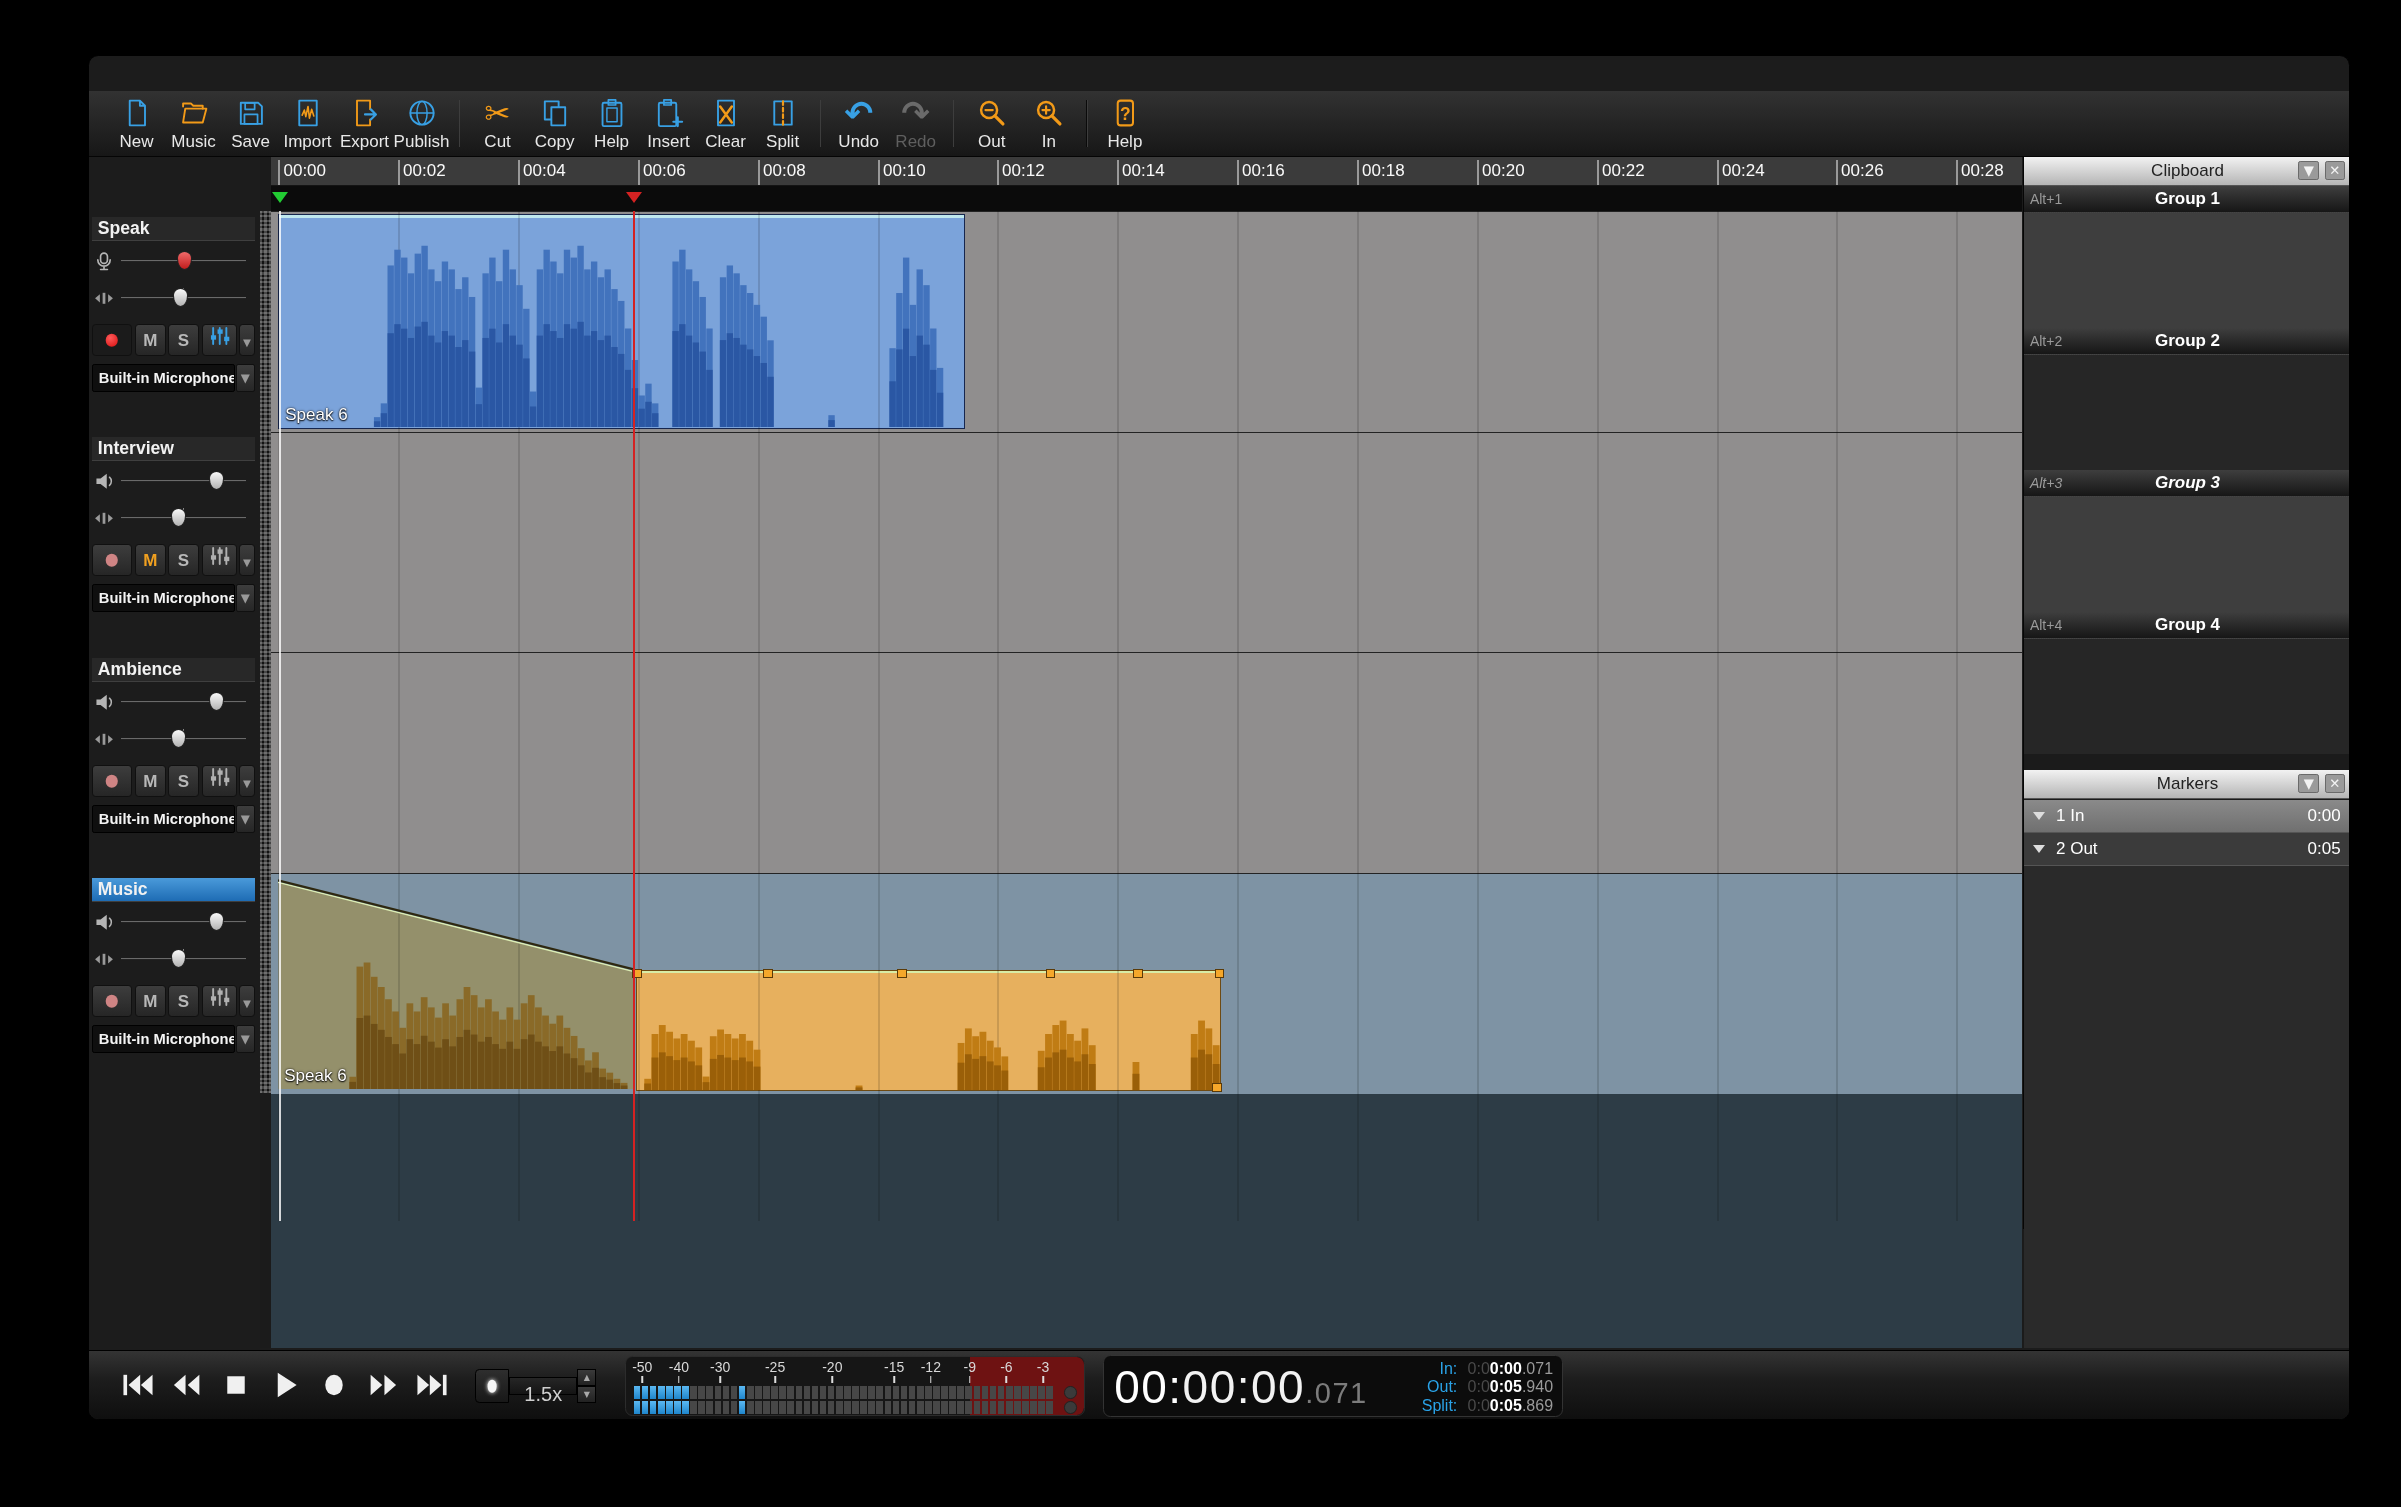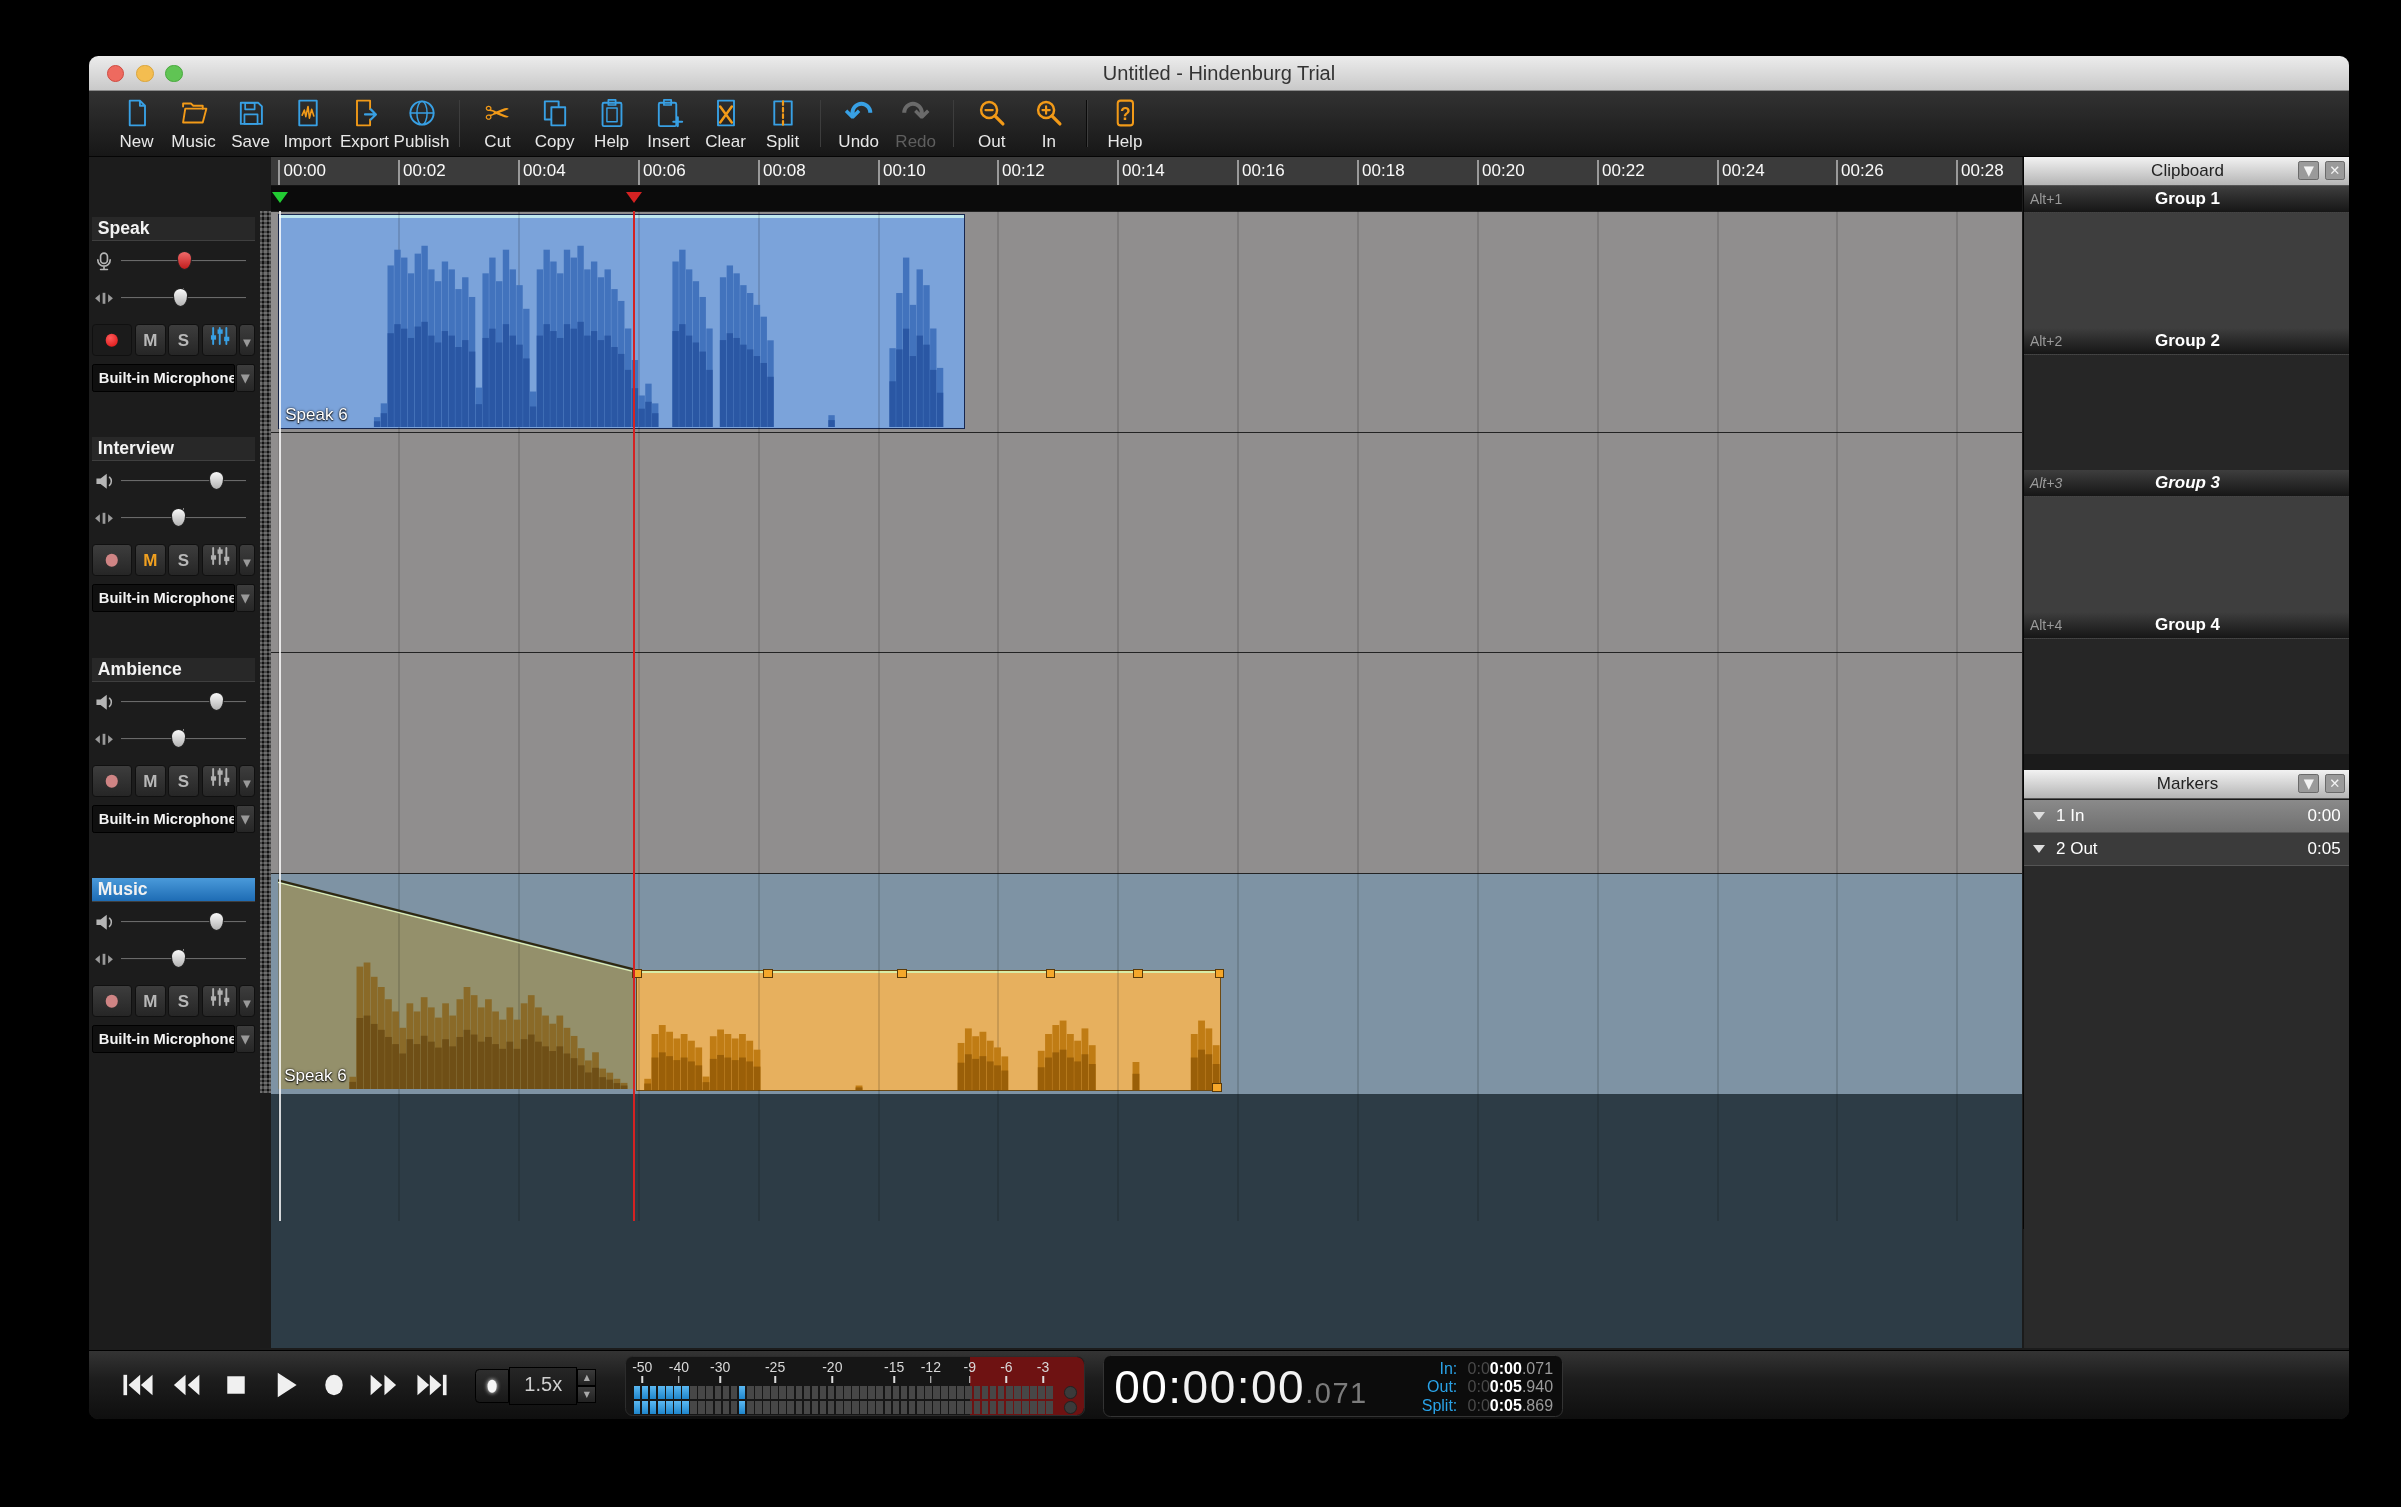--- a/index.html
+++ b/index.html
@@ -85,21 +85,21 @@
   .m-on { color:#f0a020; }
   .device { position:absolute; left:0; width:143px; height:28px; background:#0f0f0f; border:0.7px solid #000; border-radius:2.2px; color:#f5f5f5; font-size:14.7px; font-weight:bold; line-height:26.5px; padding-left:5.9px; white-space:nowrap; overflow:hidden; }
   .device-arrow { position:absolute; left:144px; width:19px; height:28px; background:linear-gradient(#3d3d3d,#262626); border:0.7px solid #101010; border-radius:2.2px; color:#999; text-align:center; line-height:26.5px; font-size:11.8px; font-family:"DejaVu Sans",sans-serif; }
 
   
   #transport { position:absolute; left:0; top:1294px; width:100%; height:71px; background:linear-gradient(#343434,#1d1d1d 40%,#0e0e0e); border-top:1.5px solid #000; display:flex; align-items:center; }
   .tr-btn { width:43px; height:44px; margin-left:5.9px; display:flex; align-items:center; justify-content:center; }
   #speed-group { display:flex; align-items:center; margin-left:22px; }
   #dot-btn { width:34px; height:34px; background:linear-gradient(#2e2e2e,#181818); border:0.7px solid #000; border-radius:4.4px 0 0 4.4px; position:relative; }
   #dot-btn .dot { position:absolute; left:50%; top:50%; transform:translate(-50%,-50%); width:8.8px; height:12.5px; border-radius:50%; background:#f5f5f5; box-shadow:0 0 4.4px #fff; }
-  #speed-box { width:68px; height:38px; background:linear-gradient(#262626,#141414); border:0.7px solid #000; color:#cfcfcf; font-size:20px; text-align:center; line-height:32px; }
+  #speed-box { width:68px; height:18px; background:linear-gradient(#262626,#141414); border:0.7px solid #000; color:#cfcfcf; font-size:20px; text-align:center; line-height:32px; }
   #spinner { display:flex; flex-direction:column; }
   .spin-btn { width:19px; height:17px; background:linear-gradient(#3a3a3a,#222); border:0.7px solid #000; color:#aaa; font-size:8px; text-align:center; line-height:15.4px; font-family:"DejaVu Sans",sans-serif; }
 
   #meter { position:relative; margin-left:29px; width:460px; height:60px; background:#161616; border-radius:7.4px; border:0.7px solid #2c2c2c; overflow:hidden; }
   #meter-red { position:absolute; left:75%; top:0; right:0; bottom:0; background:#6e1212; border-radius:0 7.4px 7.4px 0; }
   .mscale { position:absolute; top:1.5px; font-size:14px; color:#d8d8d8; transform:translateX(-50%); }
   .mtick { position:absolute; top:19px; width:1.5px; height:6.6px; background:#ddd; transform:translateX(-50%); }
   .mrow { position:absolute; left:7.4px; width:419px; height:13.2px; display:flex; gap:1.5px; }
   .mseg { flex:1; background:#474747; }
   .mseg.lit { background:linear-gradient(#5ab8f2,#1f86cc); }
@@ -110,26 +110,20 @@
   #big-time .dim { color:#ffffff; } #big-time .main { color:#f2f2f2; } #big-time .frac { color:#7c7c7c; font-size:29px; }
   #tfields { position:absolute; right:8.8px; top:3.7px; }
   .tfield { display:flex; justify-content:flex-end; align-items:center; height:18.4px; font-size:16px; }
   .tf-label { color:#2aa3e8; margin-right:10.3px; }
   .tf-dim { color:#4a4a4a; } .tf-strong { color:#fff; font-weight:bold; } .tf-frac { color:#9a9a9a; }
 </style>
 </head>
 <body>
 
 <div id="window">
-  <div id="titlebar">
-    <div class="traffic" style="left:17.6px;background:#ee6a5f;border:0.7px solid #ce4a40;"></div>
-    <div class="traffic" style="left:47px;background:#f4bd50;border:0.7px solid #d9a43a;"></div>
-    <div class="traffic" style="left:76px;background:#60c454;border:0.7px solid #47a83c;"></div>
-    <div id="win-title">Untitled - Hindenburg Trial</div>
-  </div>
 
   <div id="toolbar">
       <div class="tb-item">
         <span class="tb-icon">
           <svg width="32" height="32" viewBox="0 0 44 44" fill="none" stroke-linejoin="round" stroke-linecap="round">
             <path d="M12 5 H26 L33 12 V39 H12 Z M26 5 V12 H33" stroke="#38a0e4" stroke-width="2.6"></path>
           </svg>
         </span>
         <span class="tb-label">New</span>
       </div>

